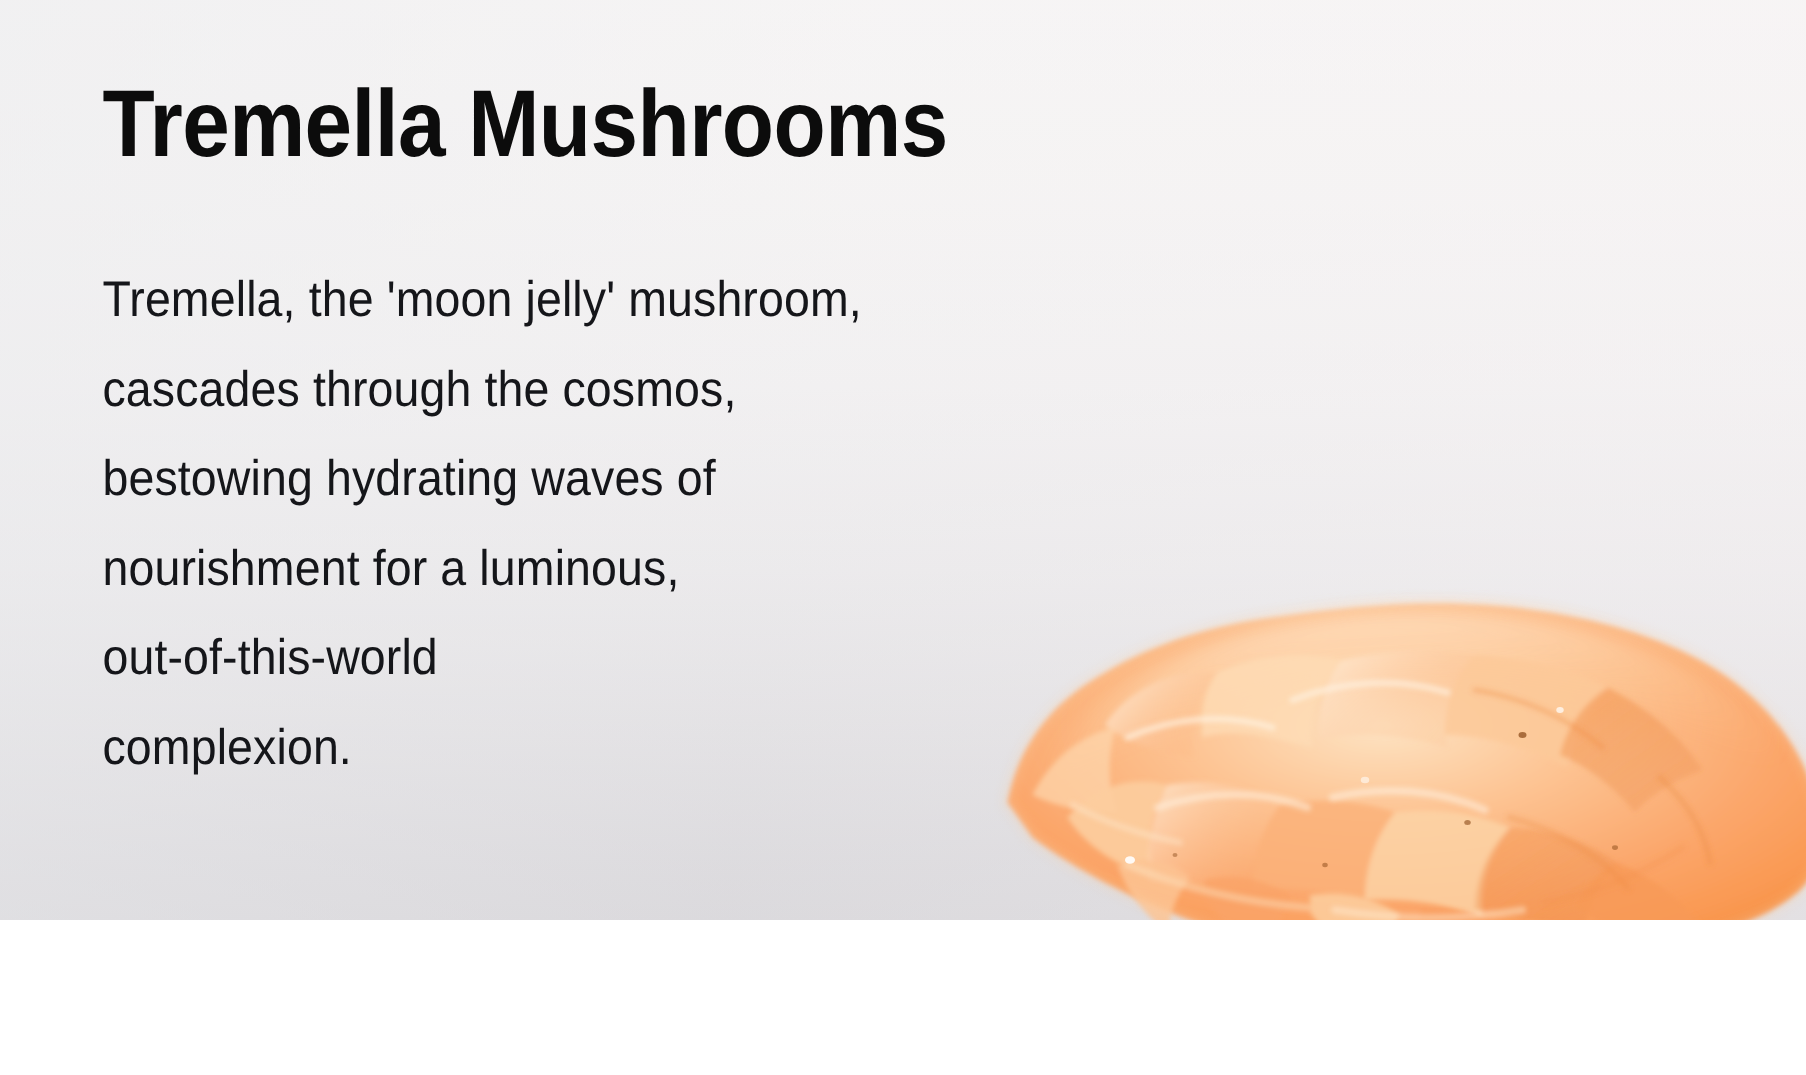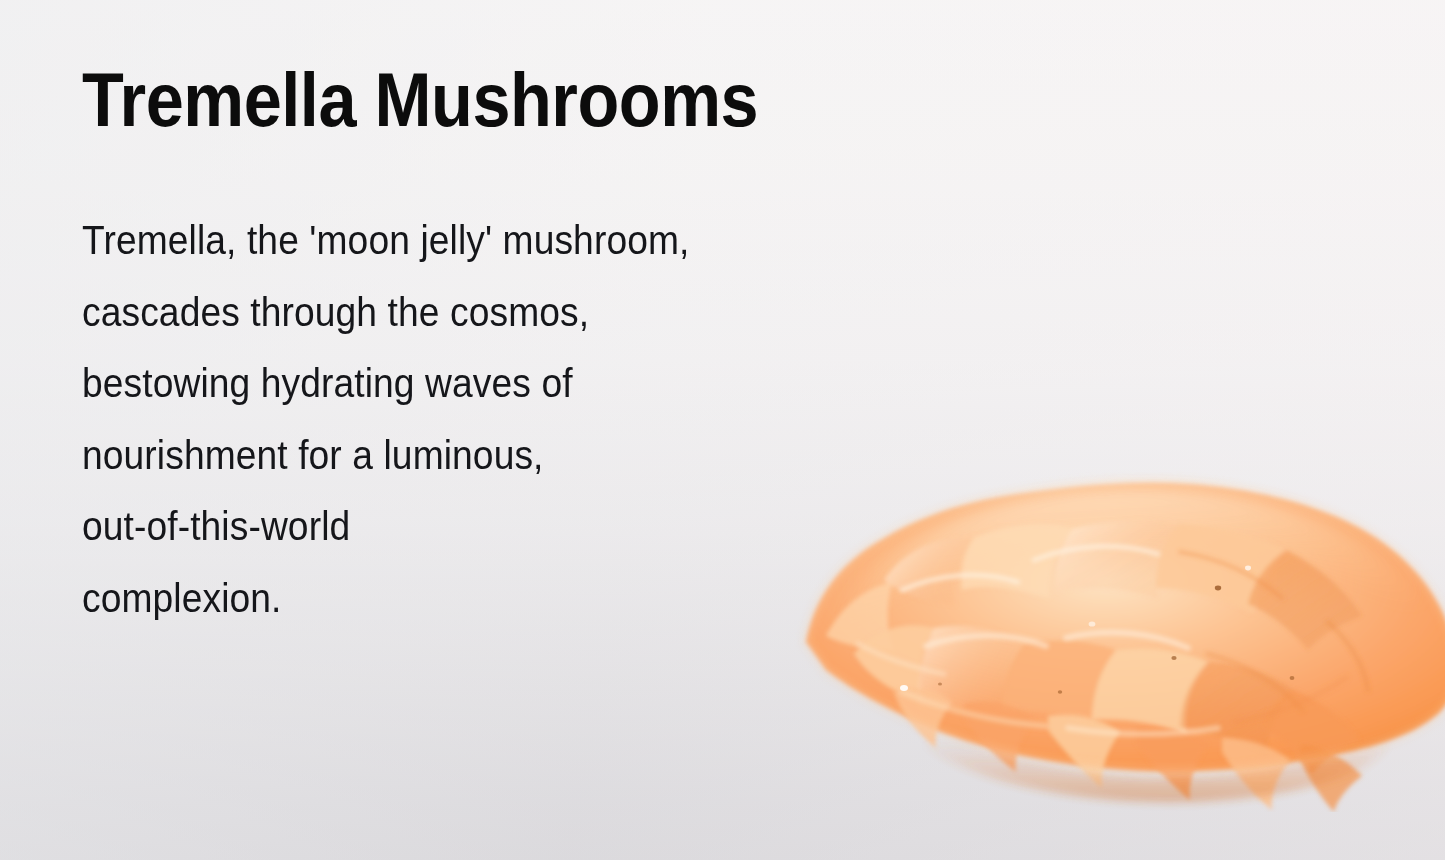--- a/index.html
+++ b/index.html
@@ -4,21 +4,21 @@
 <title>Tremella Mushrooms</title>
 <style>
   html, body {
     margin: 0;
     padding: 0;
     background: #ffffff;
   }
   #stage {
     position: relative;
     width: 1445px;
-    height: 860px;
+    height: 736px;
     overflow: hidden;
     font-family: "Liberation Sans", "DejaVu Sans", sans-serif;
     
     background:
       linear-gradient(100deg,
         rgba(236,236,238,0.55) 0%,
         rgba(243,240,241,0.25) 45%,
         rgba(247,242,243,0.45) 100%),
       linear-gradient(180deg,
         #f7f6f6 0%,

